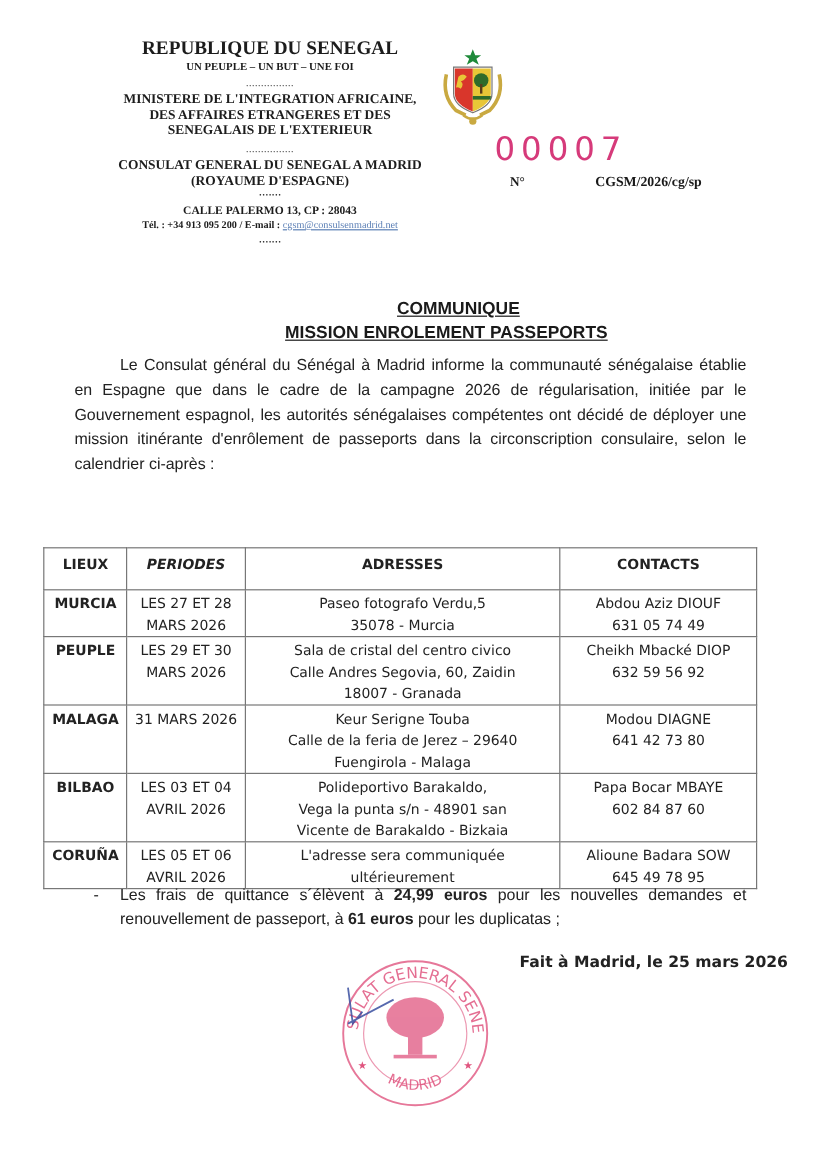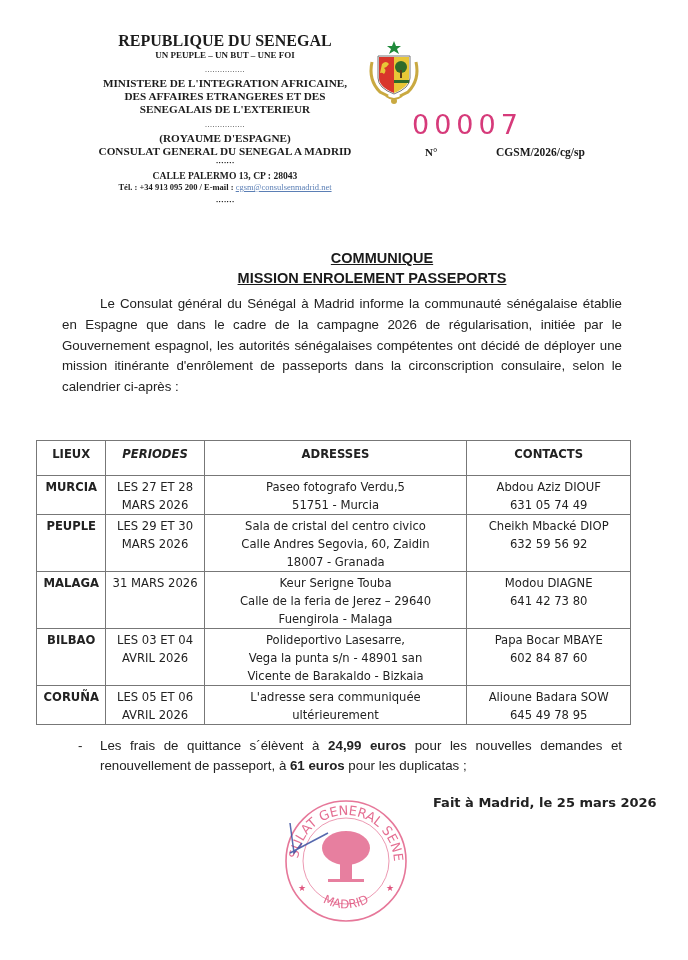--- a/index.html
+++ b/index.html
@@ -28,21 +28,21 @@
          font-weight: bold; font-size: 11.5px; }
 
   .title { position: absolute; left: 0; width: 688px; text-align: center; font-weight: bold;
            font-size: 14.5px; text-decoration: underline; line-height: 19px; margin-left: 28px; }
   .t1 { top: 249px; left: -0px; padding-left: 20px; }
   .t2 { top: 269px; }
 
   .intro { position: absolute; left: 62px; top: 294px; width: 560px; font-size: 13.3px;
            line-height: 20.8px; text-align: justify; text-indent: 38px; color: #222; }
 
-  table.cal { position: absolute; left: 36px; top: 440px; width: 595px; border-collapse: collapse;
+  table.cal { position: absolute; left: 36px; top: 456px; width: 595px; border-collapse: collapse;
               font-family: "DejaVu Sans", sans-serif; font-size: 11.6px; color: #222; }
   table.cal td, table.cal th { border: 1px solid #777; text-align: center; vertical-align: top;
               padding: 2px 2px 0 2px; line-height: 18px; }
   table.cal th { font-weight: bold; height: 35px; padding-top: 4px; }
   table.cal td.lieu { font-weight: bold; }
   .c1 { width: 71px; } .c2 { width: 103px; font-style: italic; } .c3 { width: 292px; } .c4 { width: 179px; }
   tr.r-h { height: 35px; } tr.r3 td { height: 55px; } tr.r2 td { height: 37px; }
 
   .fees { position: absolute; left: 78px; top: 736px; width: 544px; font-size: 13.3px;
           line-height: 20px; text-align: justify; color: #222; }
@@ -61,22 +61,22 @@
   <div class="rep">REPUBLIQUE DU SENEGAL</div>
   <div class="motto">UN PEUPLE – UN BUT – UNE FOI</div>
   <div class="dots">................</div>
   <div class="min">
     <div>MINISTERE DE L'INTEGRATION AFRICAINE,</div>
     <div>DES AFFAIRES ETRANGERES ET DES</div>
     <div>SENEGALAIS DE L'EXTERIEUR</div>
   </div>
   <div class="dots">................</div>
   <div class="cons">
+    <div>CONSULAT GENERAL DU SENEGAL A MADRID</div>
     <div>(ROYAUME D'ESPAGNE)</div>
-    <div>CONSULAT GENERAL DU SENEGAL A MADRID</div>
   </div>
   <div class="small">·······</div>
   <div class="addr">CALLE PALERMO 13, CP : 28043</div>
   <div class="tel">
     <span>Tél. : +34 913 095 200 / E-mail : </span><a>cgsm@consulsenmadrid.net</a>
   </div>
   <div class="small" style="margin-top:4px">·······</div>
 </div>
 
 <svg class="emblem" viewBox="0 0 56 66">
@@ -112,21 +112,21 @@
     <th class="c4">CONTACTS</th>
   </tr>
   <tr class="r2">
     <td class="lieu">MURCIA</td>
     <td>
           <div>LES 27 ET 28</div>
           <div>MARS 2026</div>
         </td>
     <td>
           <div>Paseo fotografo Verdu,5</div>
-          <div>51751 - Murcia</div>
+          <div>35078 - Murcia</div>
         </td>
     <td>
           <div>Abdou Aziz DIOUF</div>
           <div>631 05 74 49</div>
         </td>
   </tr>
   <tr class="r3">
     <td class="lieu">PEUPLE</td>
     <td>
           <div>LES 29 ET 30</div>
@@ -157,21 +157,21 @@
           <div>641 42 73 80</div>
         </td>
   </tr>
   <tr class="r3">
     <td class="lieu">BILBAO</td>
     <td>
           <div>LES 03 ET 04</div>
           <div>AVRIL 2026</div>
         </td>
     <td>
-          <div>Polideportivo Lasesarre,</div>
+          <div>Polideportivo Barakaldo,</div>
           <div>Vega la punta s/n - 48901 san</div>
           <div>Vicente de Barakaldo - Bizkaia</div>
         </td>
     <td>
           <div>Papa Bocar MBAYE</div>
           <div>602 84 87 60</div>
         </td>
   </tr>
   <tr class="r2">
     <td class="lieu">CORUÑA</td>

